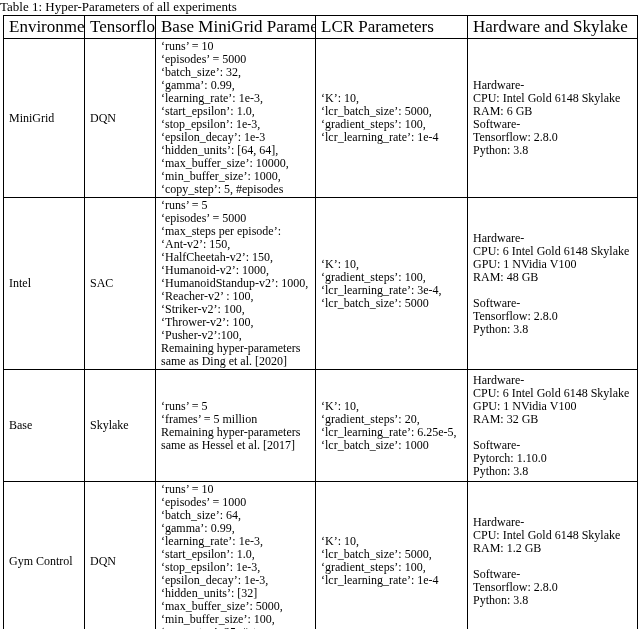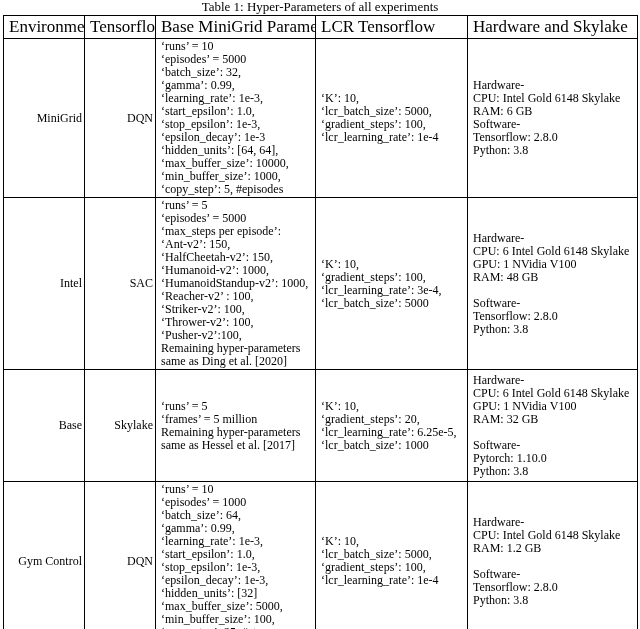--- a/index.html
+++ b/index.html
@@ -9,21 +9,21 @@
   }
   .page {
     width: 640px;
     height: 629px;
     background: #ffffff;
     color: #000000;
     font-family: "Liberation Serif", serif;
     overflow: hidden;
   }
   .caption {
-    text-align: center;
+    text-align: left;
     font-size: 13px;
     line-height: 14px;
     padding-bottom: 1px;
     white-space: nowrap;
   }
   table.params {
     border-collapse: collapse;
     table-layout: fixed;
     margin-left: 3px;
     width: 634px;
@@ -45,21 +45,20 @@
   table.params td {
     font-size: 12px;
     line-height: 13px;
     vertical-align: middle;
     padding: 1px 2px 1px 5px;
     white-space: pre-line;
     margin-top: 32px;
   }
   td.env-cell, td.algo-cell {
     white-space: nowrap;
-    text-align: right;
   }
   tr.row-atari td {
     height: 109px;
   }
 </style>
 </head>
 <body>
 
 <div class="page">
 
@@ -71,21 +70,21 @@
       <col style="width:71px">
       <col style="width:160px">
       <col style="width:152px">
       <col style="width:170px">
     </colgroup>
     <thead>
       <tr>
         <th>Environments</th>
         <th>Tensorflow</th>
         <th>Base MiniGrid Parameters</th>
-        <th>LCR Tensorflow</th>
+        <th>LCR Parameters</th>
         <th>Hardware and Skylake</th>
       </tr>
     </thead>
     <tbody>
       <tr>
         <td class="env-cell">MiniGrid</td>
         <td class="algo-cell">DQN</td>
         <td>‘runs’ = 10
 ‘episodes’ = 5000
 ‘batch_size’: 32,

